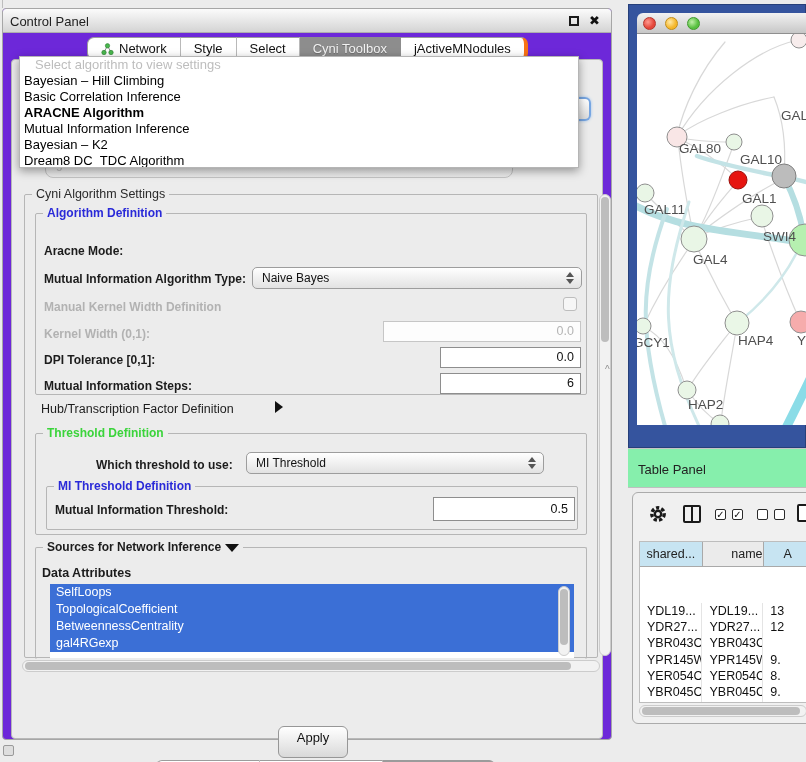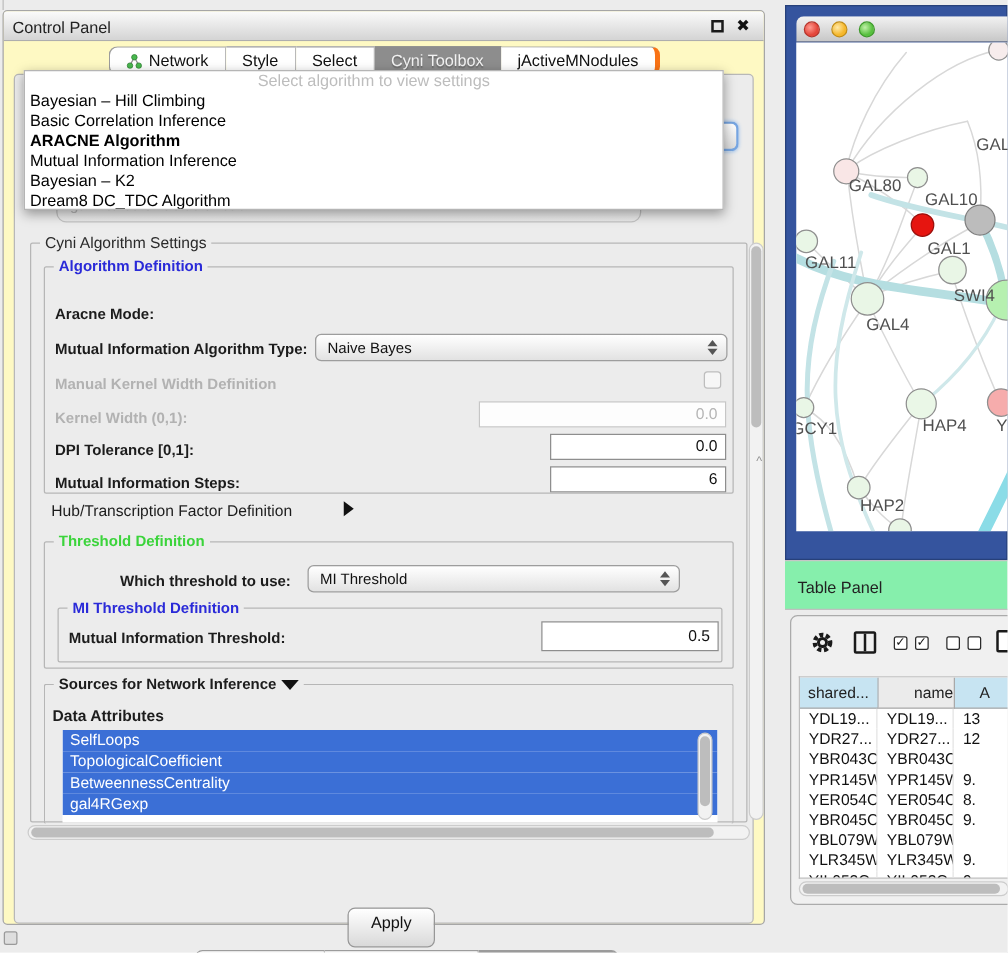--- a/index.html
+++ b/index.html
@@ -6,21 +6,21 @@
   html,body { width:806px; height:762px; overflow:hidden; }
   #app {
     position:relative; width:806px; height:762px; background:#ececec;
     font-family:"Liberation Sans","DejaVu Sans",sans-serif; font-size:12px; color:#1c1c1c;
   }
   .abs { position:absolute; }
 
   
   #control-panel {
     left:2px; top:8px; width:610px; height:732px;
-    background:#fef9c3; border:1px solid #a6a6a6; border-radius:4px;
+    background:#6d28d9; border:1px solid #a6a6a6; border-radius:4px;
   }
   #cp-header {
     position:absolute; left:0; top:0; width:608px; height:24px;
     background:linear-gradient(#fbfbfb,#d4d4d4);
     border-bottom:1px solid #aeaeae; border-radius:3px 3px 0 0;
   }
   #cp-title { position:absolute; left:7px; top:5px; font-size:13px; color:#222; }
   #cp-float { position:absolute; right:32px; top:7px; width:10px; height:10px; border:2px solid #1a1a1a; background:transparent; }
   #cp-close { position:absolute; right:11px; top:4px; font-size:13px; font-weight:bold; color:#111; }
 
@@ -41,21 +41,21 @@
     position:absolute; left:8px; top:50px; width:592px; height:680px;
     background:#ececec; border:1px solid #b8b8b8; border-radius:4px;
   }
 
   
   #algo-popup {
     position:absolute; left:16px; top:47px; width:560px; height:112px;
     background:#ffffff; border:1px solid #b5b5b5; box-shadow:0 3px 9px rgba(0,0,0,.38);
     z-index:40; overflow:hidden;
   }
-  #algo-popup .ph { height:16px; line-height:16px; text-align:center; color:#bdbdbd; font-size:13px; }
+  #algo-popup .ph { height:16px; line-height:16px; text-align:left; color:#bdbdbd; font-size:13px;margin-left:15px; }
   #algo-popup .it { height:16px; line-height:16px; padding-left:4px; font-size:13px; color:#000; white-space:nowrap; }
   #algo-popup .it.b { font-weight:bold; }
 
   
   #bg-combo {
     position:absolute; left:42px; top:142px; width:468px; height:27px; z-index:5;
     background:linear-gradient(#fdfdfd,#e9e9e9); border:1px solid #c3c3c3; border-radius:8px;
     color:#bcbcbc; font-size:12px; padding-left:10px; line-height:24px; overflow:hidden;
   }
   #bg-combo-focus {
@@ -149,21 +149,21 @@
   #tbi-colsplit:before { content:""; position:absolute; left:6px; top:0; width:2px; height:14px; background:#1a1a1a; }
   .cb-small { position:absolute; width:11px; height:11px; border:1.5px solid #2a2a2a; border-radius:2px; background:#fff; font-size:10px; line-height:10px; text-align:center; font-weight:bold; color:#111; }
   #tbi-doc { width:14px; height:18px; border:2px solid #1a1a1a; border-radius:2px; background:#fff; }
 
   #tp-table { position:absolute; left:6px; top:48px; width:174px; height:162px; overflow:hidden; background:#ffffff; border:1px solid #bdbdbd; border-right:none; }
   #tp-thead { display:flex; height:25px; }
   .th { height:25px; line-height:24px; text-align:center; font-size:12.5px; color:#222; border-right:1px solid #a9a9a9; border-bottom:1px solid #a9a9a9; overflow:hidden; white-space:nowrap; }
   .th.blue { background:#c7e4f2; }
   .th.gray { background:#ebebeb;text-align:right; }
   .tr { display:flex; height:16.2px; }
-  .td { height:16.2px; line-height:16px; font-size:12.5px; color:#111; padding-left:7px; border-right:1px solid #e4e4e4; overflow:hidden; white-space:nowrap; }
+  .td { height:16.2px; line-height:16px; font-size:12.5px; color:#111; padding-left:7px; border-right:1px solid #e4e4e4; overflow:hidden; white-space:nowrap;margin-top:36px; }
 
   
   #divider-caret { left:605px; top:364px; color:#8f8f8f; font-size:10px; }
   #mini-square { left:3px; top:745px; width:11px; height:11px; border:1px solid #9a9a9a; background:#dedede; border-radius:2px; }
   #top-left-line { left:2px; top:0; width:1px; height:8px; background:#bdbdbd; }
 
   svg text { font-family:"Liberation Sans","DejaVu Sans",sans-serif; }
 </style>
 </head>
 <body>

